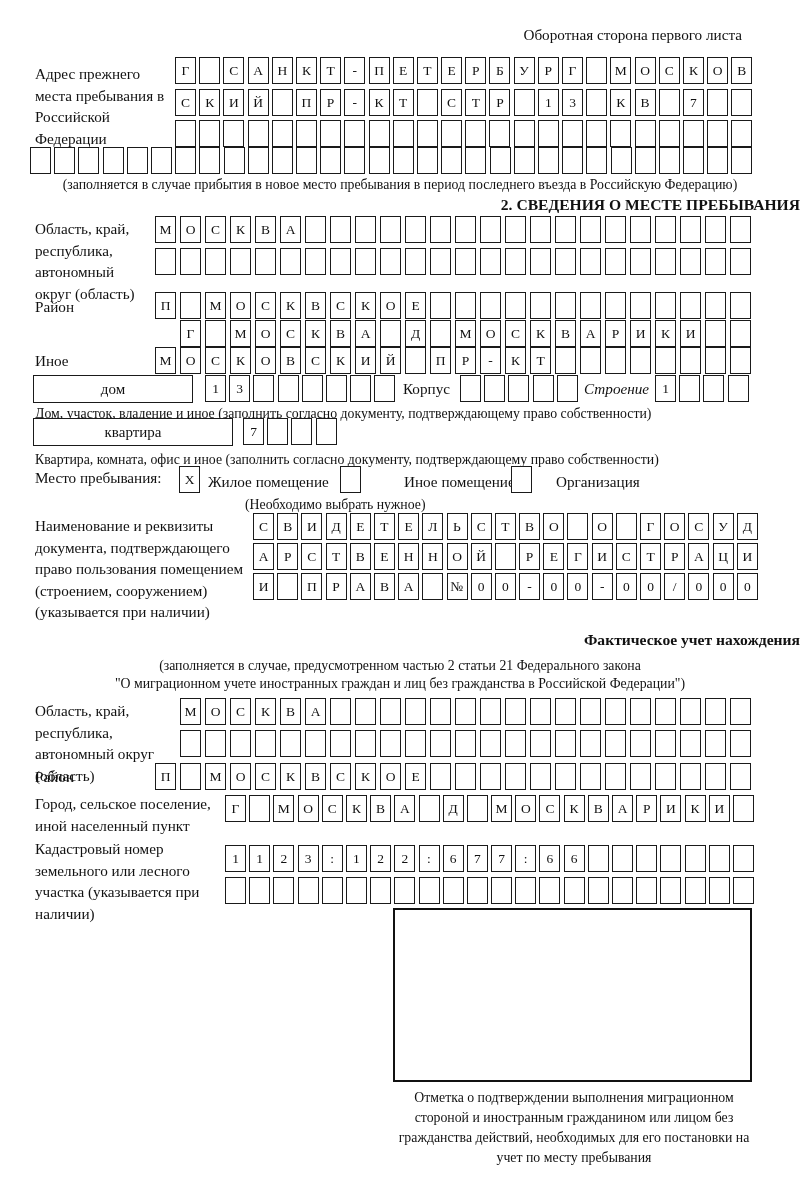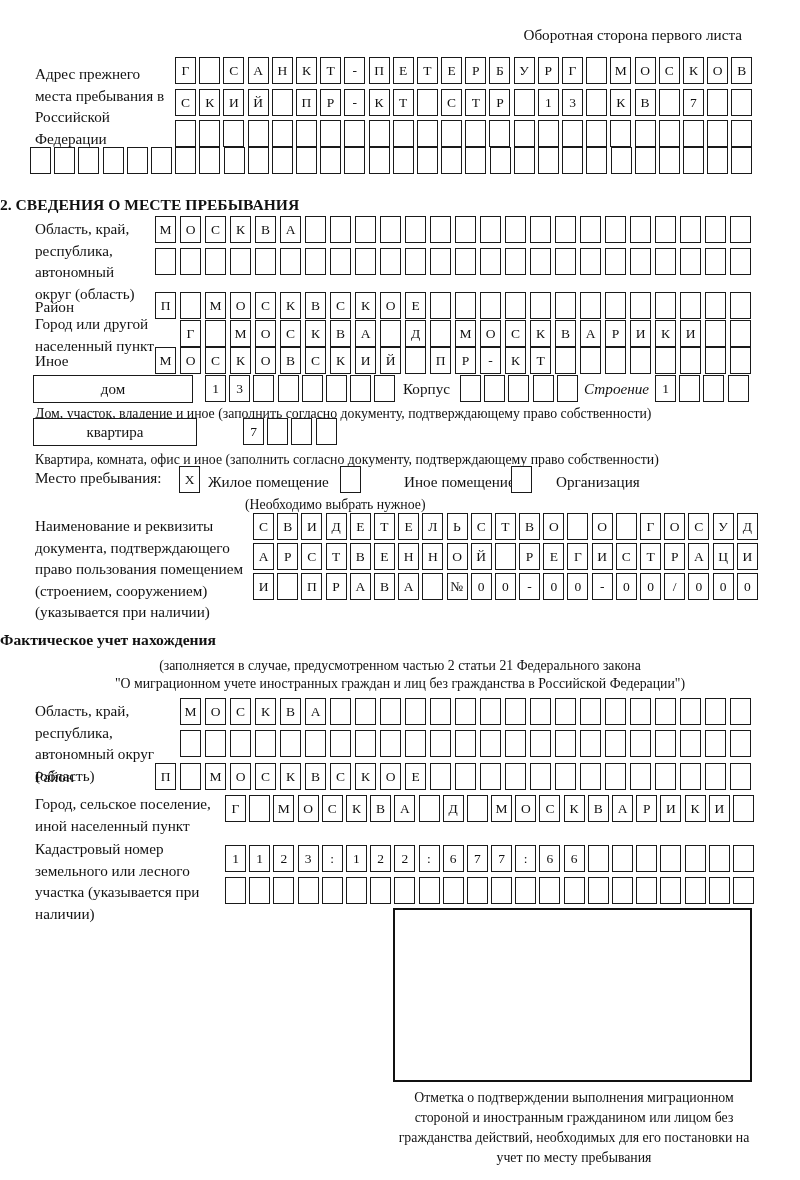--- a/index.html
+++ b/index.html
@@ -1,21 +1,21 @@
 <!DOCTYPE html>
 <html><head>
 <meta charset="utf-8">
 <style>
   html,body{margin:0;padding:0;background:#fff;}
   #page{position:relative;width:800px;height:1180px;background:#ffffff;
         font-family:"Liberation Serif","DejaVu Serif",serif;color:#111;overflow:hidden;}
   .abs{position:absolute;}
   .lbl{font-size:15.2px;line-height:1.42;color:#111;}
   .cap{font-size:13.8px;color:#111;}
-  .hdr{font-size:15.6px;font-weight:bold;text-align:left;left:0;right:0;}
+  .hdr{font-size:15.6px;font-weight:bold;text-align:right;left:0;right:0;}
   .center{text-align:center;left:0;right:0;}
   .cellrow{position:absolute;display:flex;}
   .g3{gap:3.2px;}
   .g4{gap:4px;}
   .cell{flex:0 0 auto;width:21px;height:27px;box-sizing:border-box;border:1.7px solid #1a1a1a;
         display:flex;align-items:center;justify-content:center;
         font-size:13.5px;font-family:"Liberation Serif","DejaVu Serif",serif;background:#fff;}
   .widebox{position:absolute;box-sizing:border-box;border:1.7px solid #1a1a1a;
         display:flex;align-items:center;justify-content:center;font-size:15px;background:#fff;}
   .stamp{position:absolute;box-sizing:border-box;border:2px solid #111;background:#fff;}
@@ -131,20 +131,21 @@
       <span class="cell"></span>
       <span class="cell"></span>
       <span class="cell"></span>
       <span class="cell"></span>
       <span class="cell"></span>
       <span class="cell"></span>
       <span class="cell"></span>
       <span class="cell"></span>
       <span class="cell"></span>
     </div>
+  <div class="abs cap center" style="top:177px;">(заполняется в случае прибытия в новое место пребывания в период последнего въезда в Российскую Федерацию)</div>
 
   <div class="abs hdr" style="top:196px;">2. СВЕДЕНИЯ О МЕСТЕ ПРЕБЫВАНИЯ</div>
 
   <div class="abs lbl" style="top:218px;left:35px;width:115px;">Область, край, республика, автономный округ (область)</div>
   <div class="cellrow g4" style="top:216px;left:155px;">
       <span class="cell">М</span>
       <span class="cell">О</span>
       <span class="cell">С</span>
       <span class="cell">К</span>
       <span class="cell">В</span>
@@ -216,21 +217,20 @@
       <span class="cell"></span>
       <span class="cell"></span>
       <span class="cell"></span>
       <span class="cell"></span>
       <span class="cell"></span>
       <span class="cell"></span>
       <span class="cell"></span>
       <span class="cell"></span>
     </div>
 
-  <div class="abs lbl" style="top:313px;left:35px;width:150px;">Город или другой населенный пункт</div>
   <div class="cellrow g4" style="top:320px;left:180px;">
       <span class="cell">Г</span>
       <span class="cell"></span>
       <span class="cell">М</span>
       <span class="cell">О</span>
       <span class="cell">С</span>
       <span class="cell">К</span>
       <span class="cell">В</span>
       <span class="cell">А</span>
       <span class="cell"></span>
@@ -301,21 +301,21 @@
     </div>
   <div class="abs lbl" style="top:378px;left:584px;font-style:italic;">Строение</div>
   <div class="cellrow g3" style="top:375px;left:655px;">
       <span class="cell">1</span>
       <span class="cell"></span>
       <span class="cell"></span>
       <span class="cell"></span>
     </div>
   <div class="abs cap" style="top:406px;left:35px;">Дом, участок, владение и иное (заполнить согласно документу, подтверждающему право собственности)</div>
 
-  <div class="widebox" style="top:418px;left:33px;width:164px;height:28px;">
+  <div class="widebox" style="top:418px;left:33px;width:200px;height:28px;">
     <span>квартира</span>
   </div>
   <div class="cellrow g3" style="top:418px;left:243px;">
       <span class="cell">7</span>
       <span class="cell"></span>
       <span class="cell"></span>
       <span class="cell"></span>
     </div>
   <div class="abs cap" style="top:452px;left:35px;">Квартира, комната, офис и иное (заполнить согласно документу, подтверждающему право собственности)</div>
 

